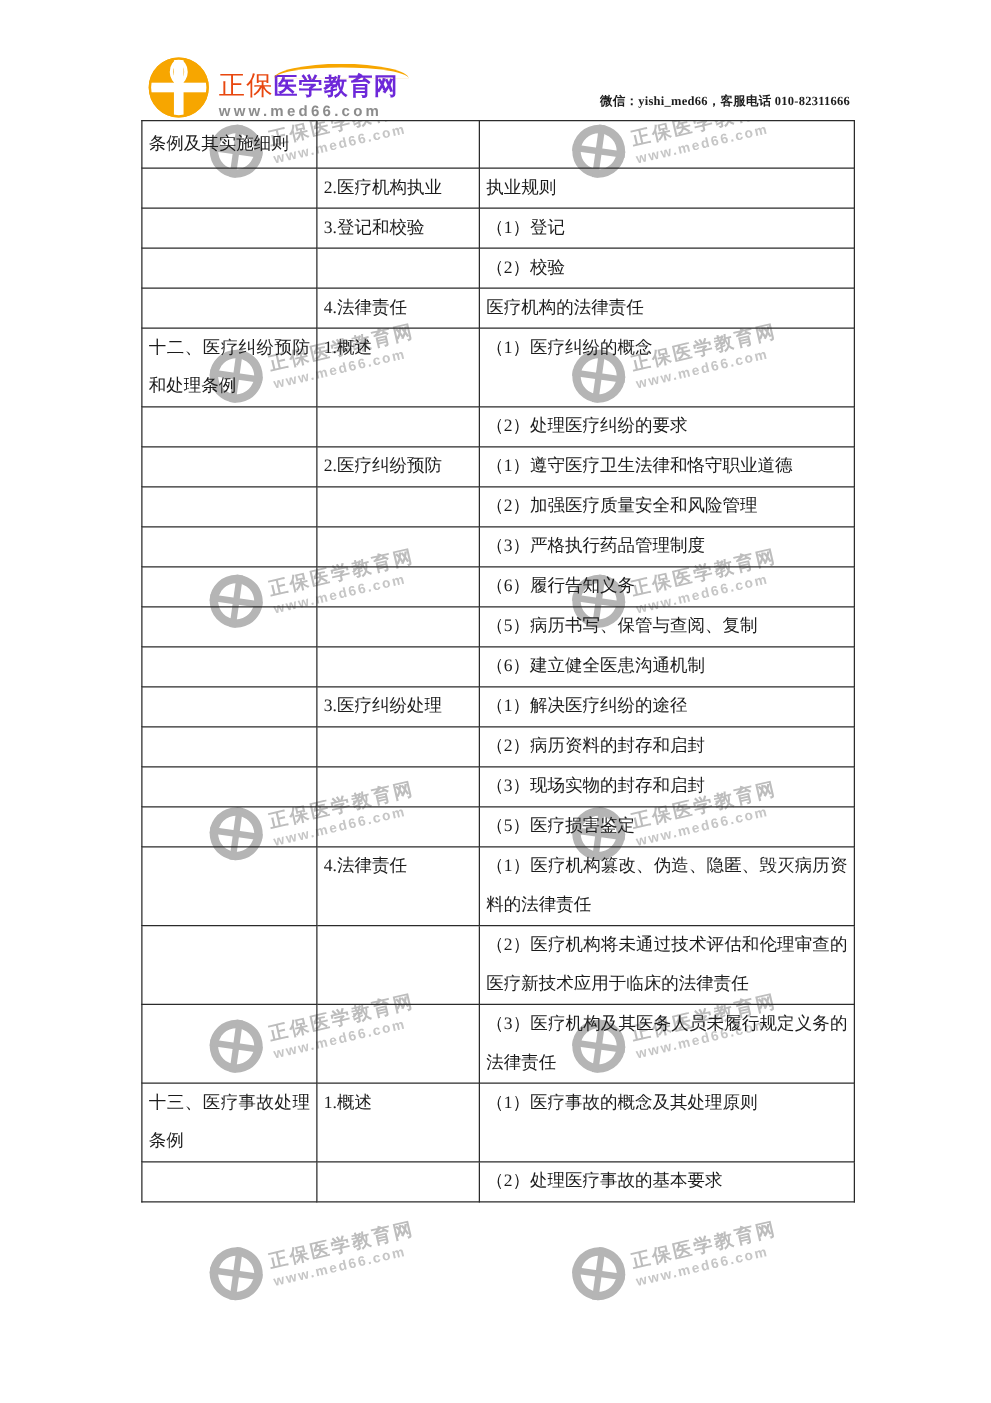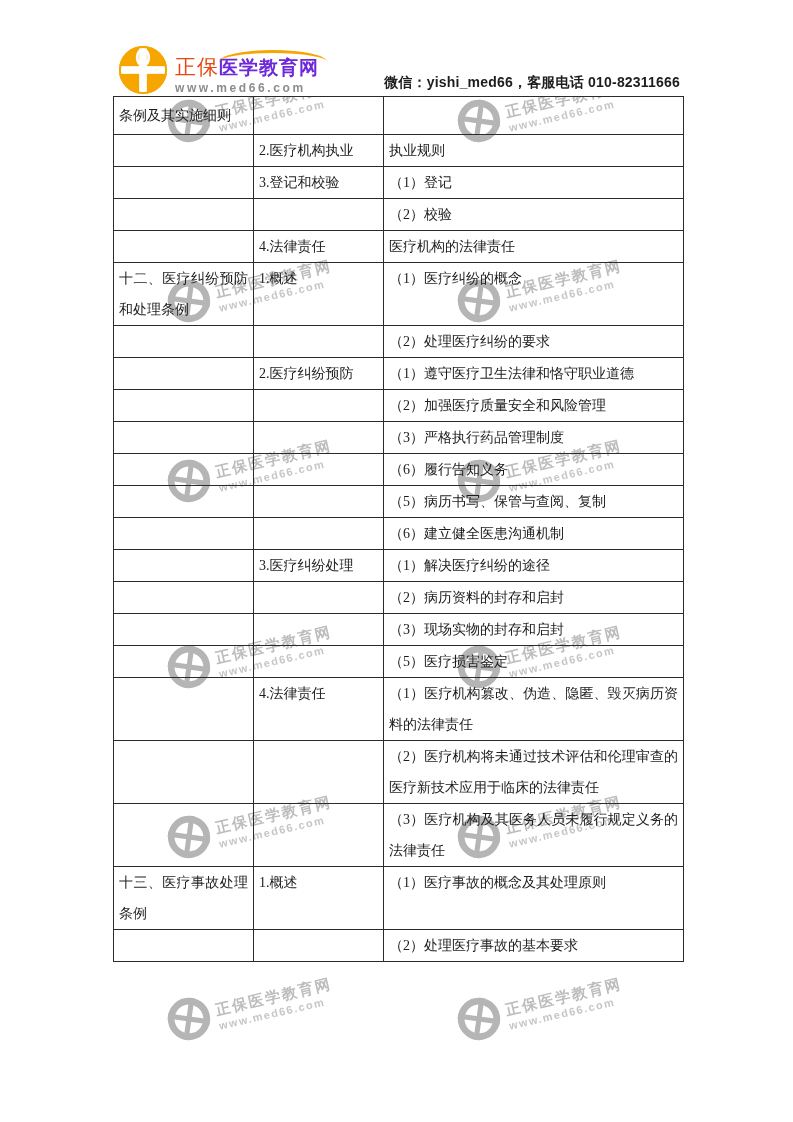--- a/index.html
+++ b/index.html
@@ -20,22 +20,22 @@
   .header{position:absolute;left:0;top:0;width:793px;height:96px;z-index:3;background:#fff;}
   .logo{position:absolute;left:118px;top:45px;display:flex;align-items:center;gap:7px;}
   .logo-text{display:flex;flex-direction:column;line-height:1;position:relative;}
   .brand-line{display:flex;align-items:baseline;position:relative;padding-top:7px;}
   .brand-arc{position:absolute;top:0;left:44px;width:108px;height:12px;
     border-top:3px solid var(--logo-orange);border-radius:50% 50% 0 0 / 100% 100% 0 0;}
   .brand-primary{font-size:21px;font-weight:normal;color:var(--brand-red);letter-spacing:1px;}
   .brand-secondary{font-size:19px;font-weight:bold;color:#6d28d9;letter-spacing:1px;}
   .brand-site{font-size:12px;font-weight:bold;color:#8c8c8c;letter-spacing:2.6px;margin-top:4px;
     font-family:"Liberation Sans","DejaVu Sans",sans-serif;}
-  .contact{position:absolute;right:113px;top:74px;font-size:14px;font-weight:bold;color:#1d1d1d;
-    font-family:Liberation Sans, sans-serif;letter-spacing:0.2px;}
+  .contact{position:absolute;right:113px;top:74px;font-size:10px;font-weight:bold;color:#1d1d1d;
+    font-family:Liberation Serif, serif;letter-spacing:0.2px;}
 
   
   .wm-layer{position:absolute;inset:0;z-index:0;pointer-events:none;}
   .wm{position:absolute;display:flex;align-items:center;gap:6px;color:var(--watermark);
     transform:rotate(-10deg);width:170px;}
   .wm-logo{flex:0 0 auto;}
   .wm-text{display:flex;flex-direction:column;line-height:1.25;transform:rotate(-3deg);}
   .wm-brand{font-size:15px;font-weight:bold;letter-spacing:2px;color:#bdbdbd;}
   .wm-site{font-size:11px;font-weight:bold;letter-spacing:1.5px;color:#c6c6c6;
     font-family:"Liberation Sans","DejaVu Sans",sans-serif;}

